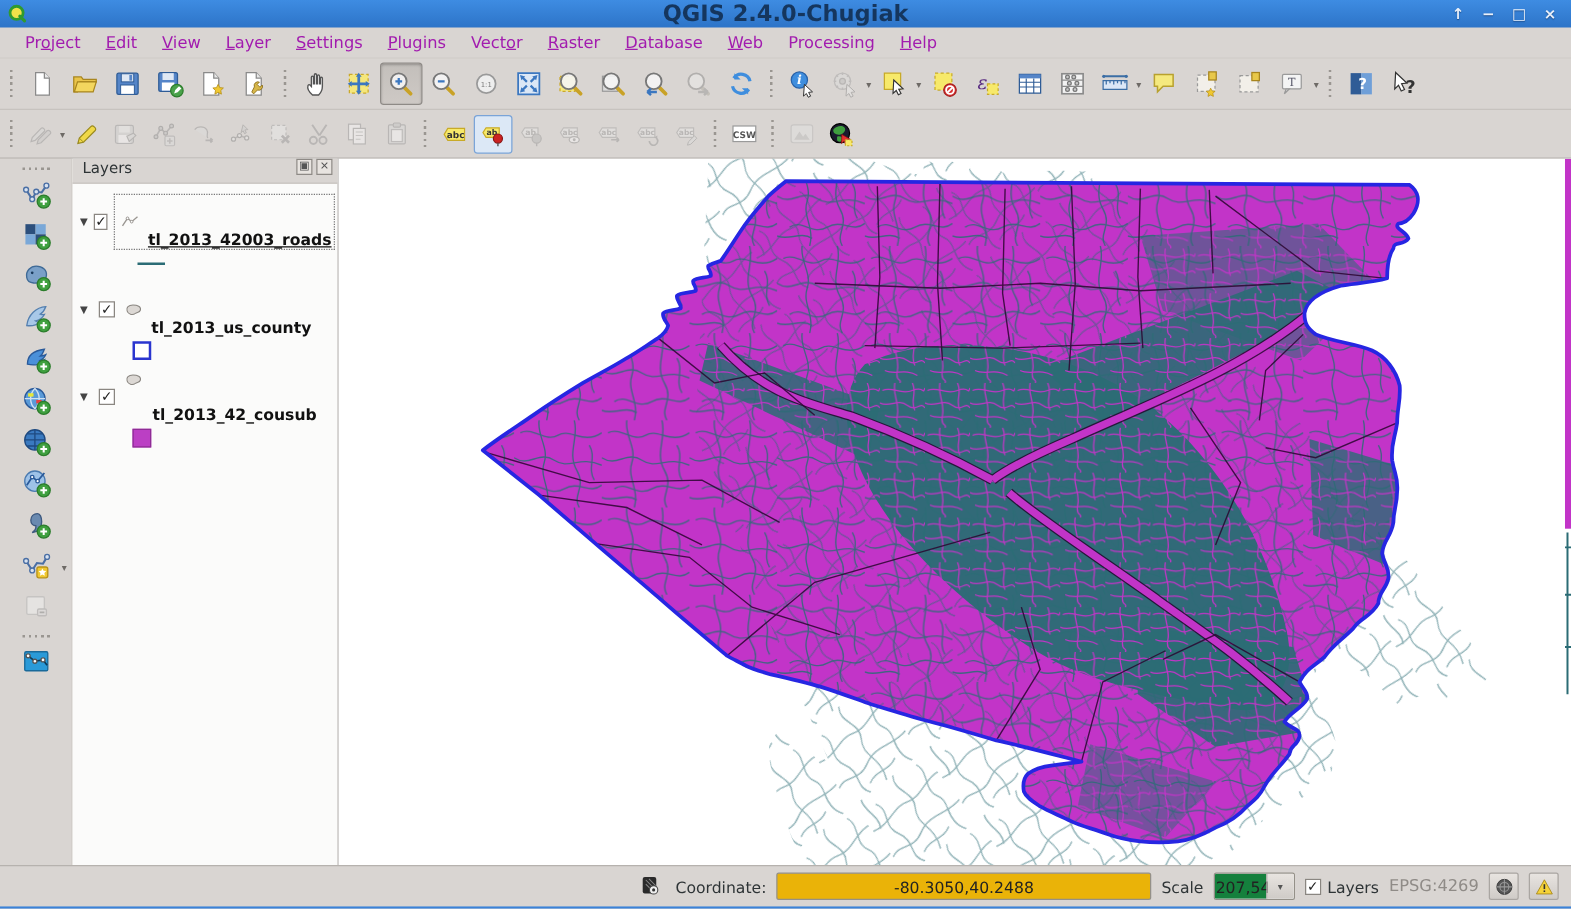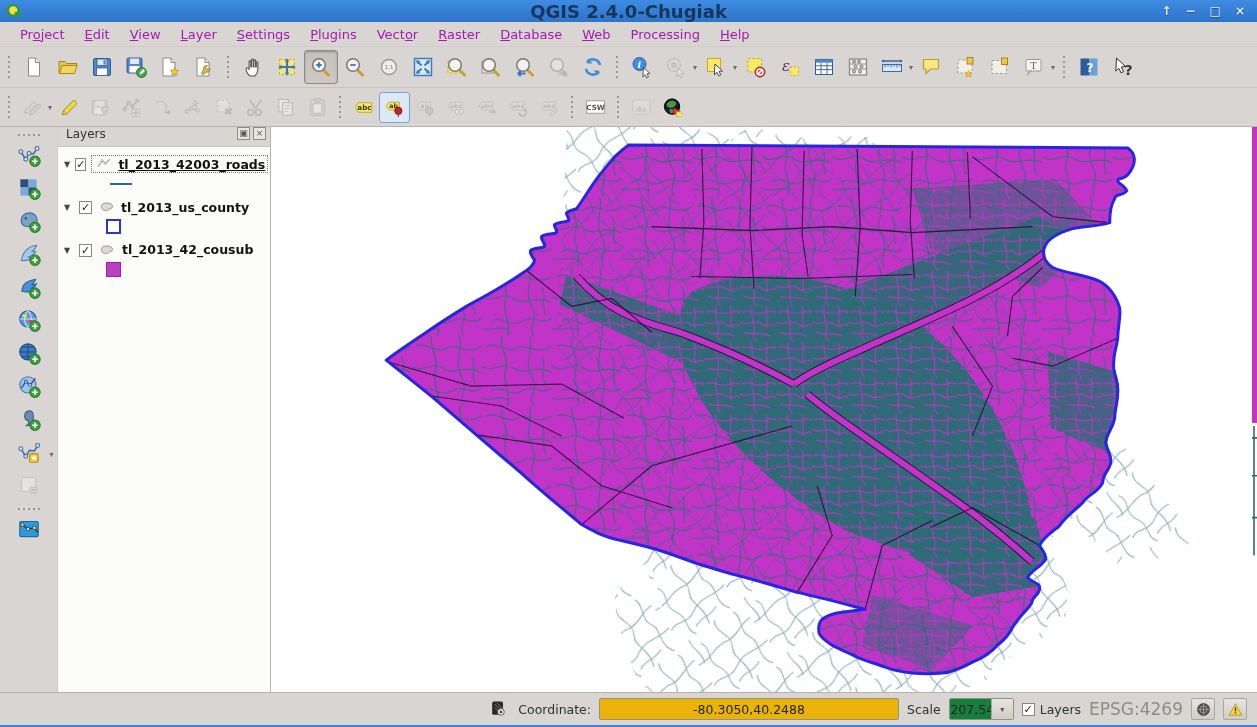--- a/index.html
+++ b/index.html
@@ -62,21 +62,21 @@
   .panel-title { font-size:12px; color:#2e3436; }
   .panel-btns { margin-left:auto; display:flex; gap:3px; }
   .panel-btn { width:13px; height:13px; border:1px solid #8e8a86; background:#e8e4e0;
     font-size:9px; line-height:11px; text-align:center; color:#555; }
   .layer-list { padding:6px 4px; }
   .layer-row { display:flex; align-items:center; gap:5px; padding:2px 2px; }
   .expander { font-size:8px; color:#444; width:10px; }
   .cbx { width:13px; height:13px; border:1px solid #8a8681; background:#fff;
     font-size:11px; line-height:11px; text-align:center; color:#222; }
   .layer-type-icon svg { display:block; }
-  .layer-label { font-weight:bold; font-size:12.5px; color:#111; white-space:nowrap; }
+  .layer-label { font-weight:bold; font-size:12.5px; color:#111; white-space:nowrap;margin-top:28px; }
   .layer-row.selected .sel-wrap { border:1px dotted #777; padding:0 2px; }
   .layer-row.selected .layer-label { text-decoration:underline; }
   .legend-row { padding:2px 0 6px 44px; }
   .swatch-line { width:22px; height:2px; margin:6px 0 6px 4px; }
   .swatch-box { width:15px; height:15px; border:1px solid; }
 
   
   .map-area { flex:1 1 auto; background:#fff; position:relative; }
   .map-area svg { display:block; }
 
@@ -89,21 +89,21 @@
     background:#eab308; text-align:center; font-size:12.5px; color:#222;
     font-family:"DejaVu Sans","Liberation Sans",sans-serif; }
   .scale-combo { display:flex; height:22px; border:1px solid #949088; border-radius:2px;
     overflow:hidden; background:#fff; }
   .scale-value { width:41px; display:flex; align-items:center; justify-content:center;
     font-size:12.5px; color:#222; background:#15803d; }
   .scale-drop { width:22px; background:linear-gradient(#e8e4e0,#cfcbc7);
     border-left:1px solid #aaa6a2; display:flex; align-items:center; justify-content:center;
     font-size:8px; color:#555; }
   .render-wrap { display:flex; align-items:center; gap:5px; }
-  .epsg { color:#8f8b87; font-size:17px; }
+  .epsg { color:#8f8b87; font-size:13px; }
   .sb-iconbtn { width:24px; height:22px; border:1px solid #aaa6a2; border-radius:2px;
     background:linear-gradient(#e8e4e0,#cfcbc7); display:flex; align-items:center; justify-content:center; }
 </style>
 </head>
 <body>
 
 <div class="window">
 
   <div class="titlebar">
     <span class="logo">

